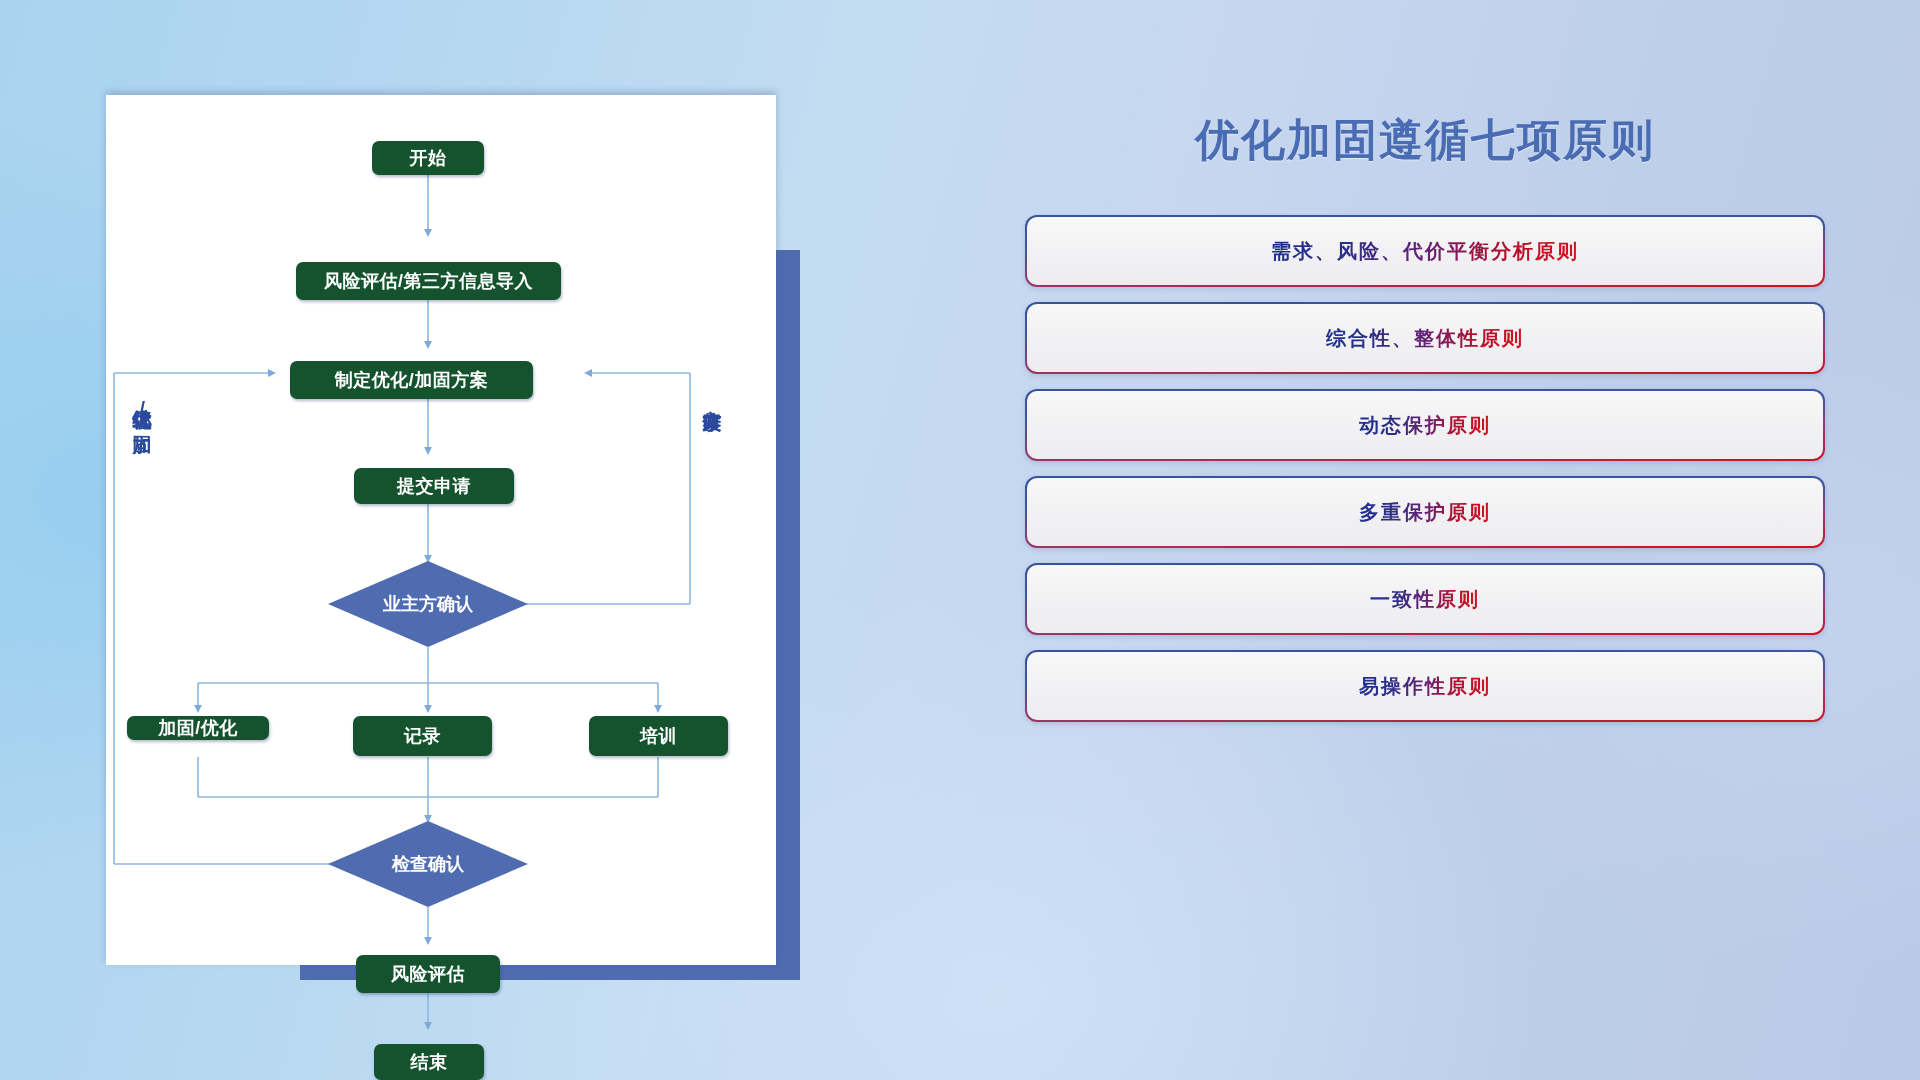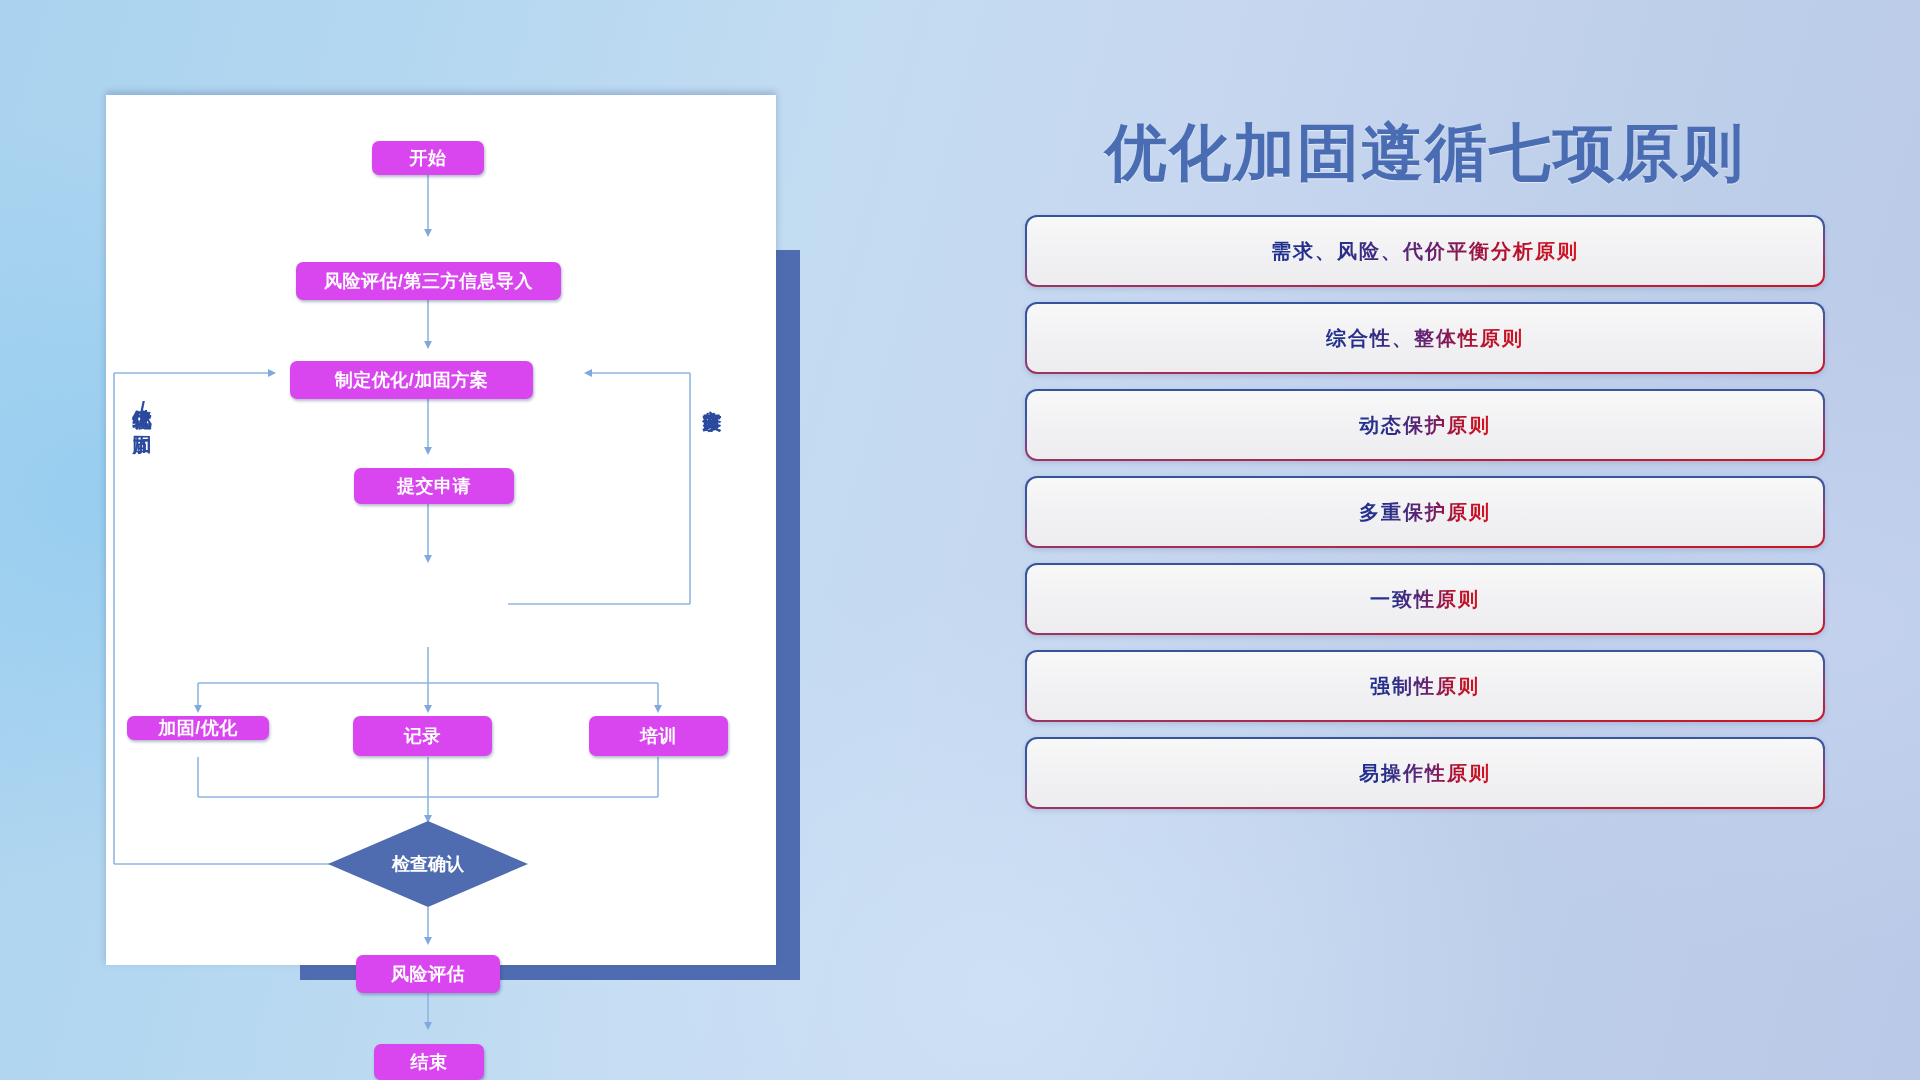--- a/index.html
+++ b/index.html
@@ -44,21 +44,21 @@
   }
 
   
   .flow {
     position: absolute;
     inset: 0;
   }
 
   .node {
     position: absolute;
-    background: #d946ef;
+    background: #14532d;
     color: #ffffff;
     border-radius: 7px;
     display: flex;
     align-items: center;
     justify-content: center;
     font-weight: bold;
     font-size: 18px;
     letter-spacing: 0.5px;
     box-shadow: 1px 2px 3px rgba(40,60,110,0.35);
     white-space: nowrap;
@@ -114,21 +114,21 @@
     width: 830px;
     height: 900px;
   }
 
   #panel-title {
     position: absolute;
     left: 0;
     top: 16px;
     width: 830px;
     text-align: center;
-    font-size: 62px;
+    font-size: 44px;
     font-weight: bold;
     color: #4a6cb3;
     letter-spacing: 2px;
     text-shadow: 0 1px 1px rgba(255,255,255,0.55);
   }
 
   #cards {
     position: absolute;
     left: 15px;
     top: 120px;
@@ -235,20 +235,24 @@
       </div>
 
       <div class="node" style="left:184px; top:266px; width:243px; height:38px;">
         <span>制定优化/加固方案</span>
       </div>
 
       <div class="node" style="left:248px; top:373px; width:160px; height:36px;">
         <span>提交申请</span>
       </div>
 
+      <div class="diamond" style="left:222px; top:466px; width:200px; height:86px;">
+        <span class="dshape"></span>
+        <span class="dlabel">业主方确认</span>
+      </div>
 
       <div class="node" style="left:21px; top:621px; width:142px; height:24px;">
         <span>加固/优化</span>
       </div>
 
       <div class="node" style="left:247px; top:621px; width:139px; height:40px;">
         <span>记录</span>
       </div>
 
       <div class="node" style="left:483px; top:621px; width:139px; height:40px;">
@@ -294,23 +298,20 @@
       </div>
 
       <div class="p-card">
         <span class="p-text">多重保护原则</span>
       </div>
 
       <div class="p-card">
         <span class="p-text">一致性原则</span>
       </div>
 
-      <div class="p-card">
-        <span class="p-text">强制性原则</span>
-      </div>
 
       <div class="p-card">
         <span class="p-text">易操作性原则</span>
       </div>
 
     </div>
   </div>
 
 </div>
 

